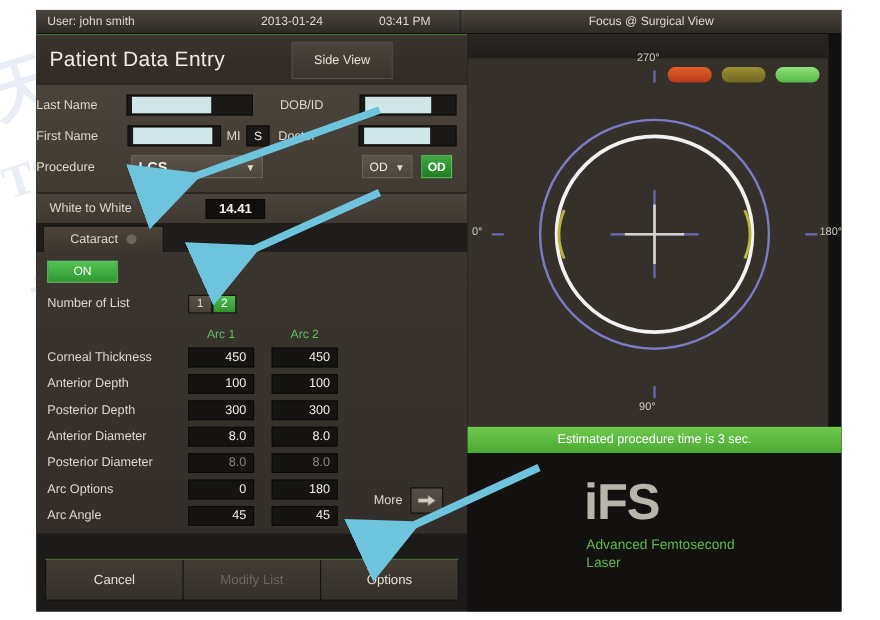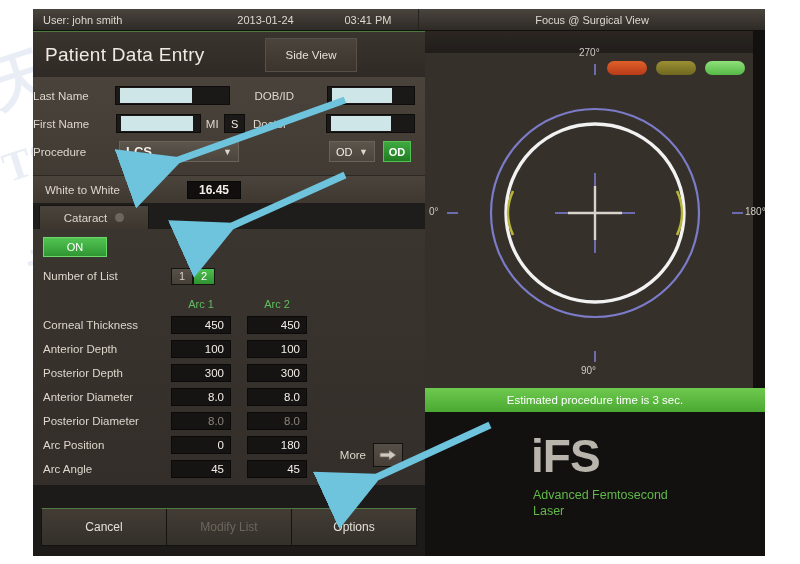--- a/index.html
+++ b/index.html
@@ -353,21 +353,21 @@
             <span class="arrow">▼</span>
           </div>
           <div class="od-chip">OD</div>
           <div style="width:4px;"></div>
         </div>
 
       </div>
 
       <div class="w2w">
         <div class="lbl">White to White</div>
-        <div class="val">16.45</div>
+        <div class="val">14.41</div>
       </div>
 
       <div class="tabstrip">
         <div class="tab tab-cataract">
           <span class="tl">Cataract</span>
           <span class="dot dot-off"></span>
         </div>
       </div>
 
       <div class="arc-panel">
@@ -414,21 +414,21 @@
             <div class="gap"></div>
             <div class="cell">8.0</div>
           </div>
           <div class="atr">
             <div class="rl">Posterior Diameter</div>
             <div class="cell dim">8.0</div>
             <div class="gap"></div>
             <div class="cell dim">8.0</div>
           </div>
           <div class="atr">
-            <div class="rl">Arc Position</div>
+            <div class="rl">Arc Options</div>
             <div class="cell">0</div>
             <div class="gap"></div>
             <div class="cell">180</div>
           </div>
           <div class="atr">
             <div class="rl">Arc Angle</div>
             <div class="cell">45</div>
             <div class="gap"></div>
             <div class="cell">45</div>
           </div>

